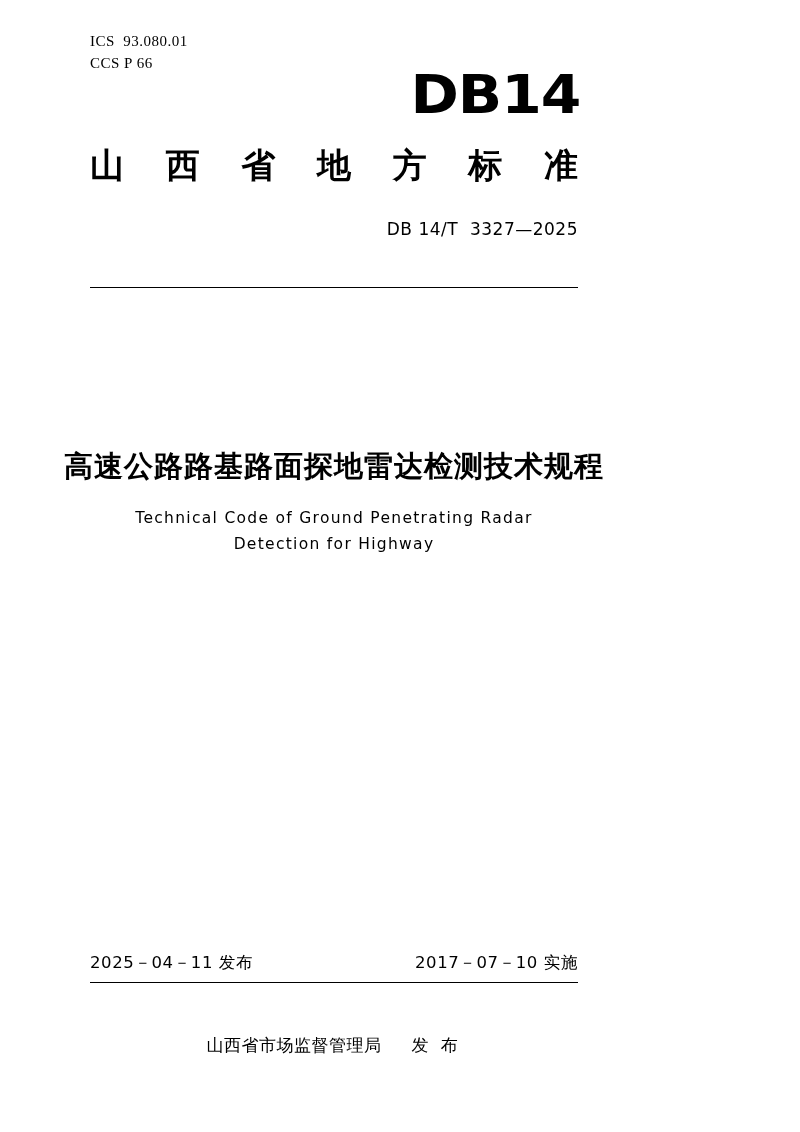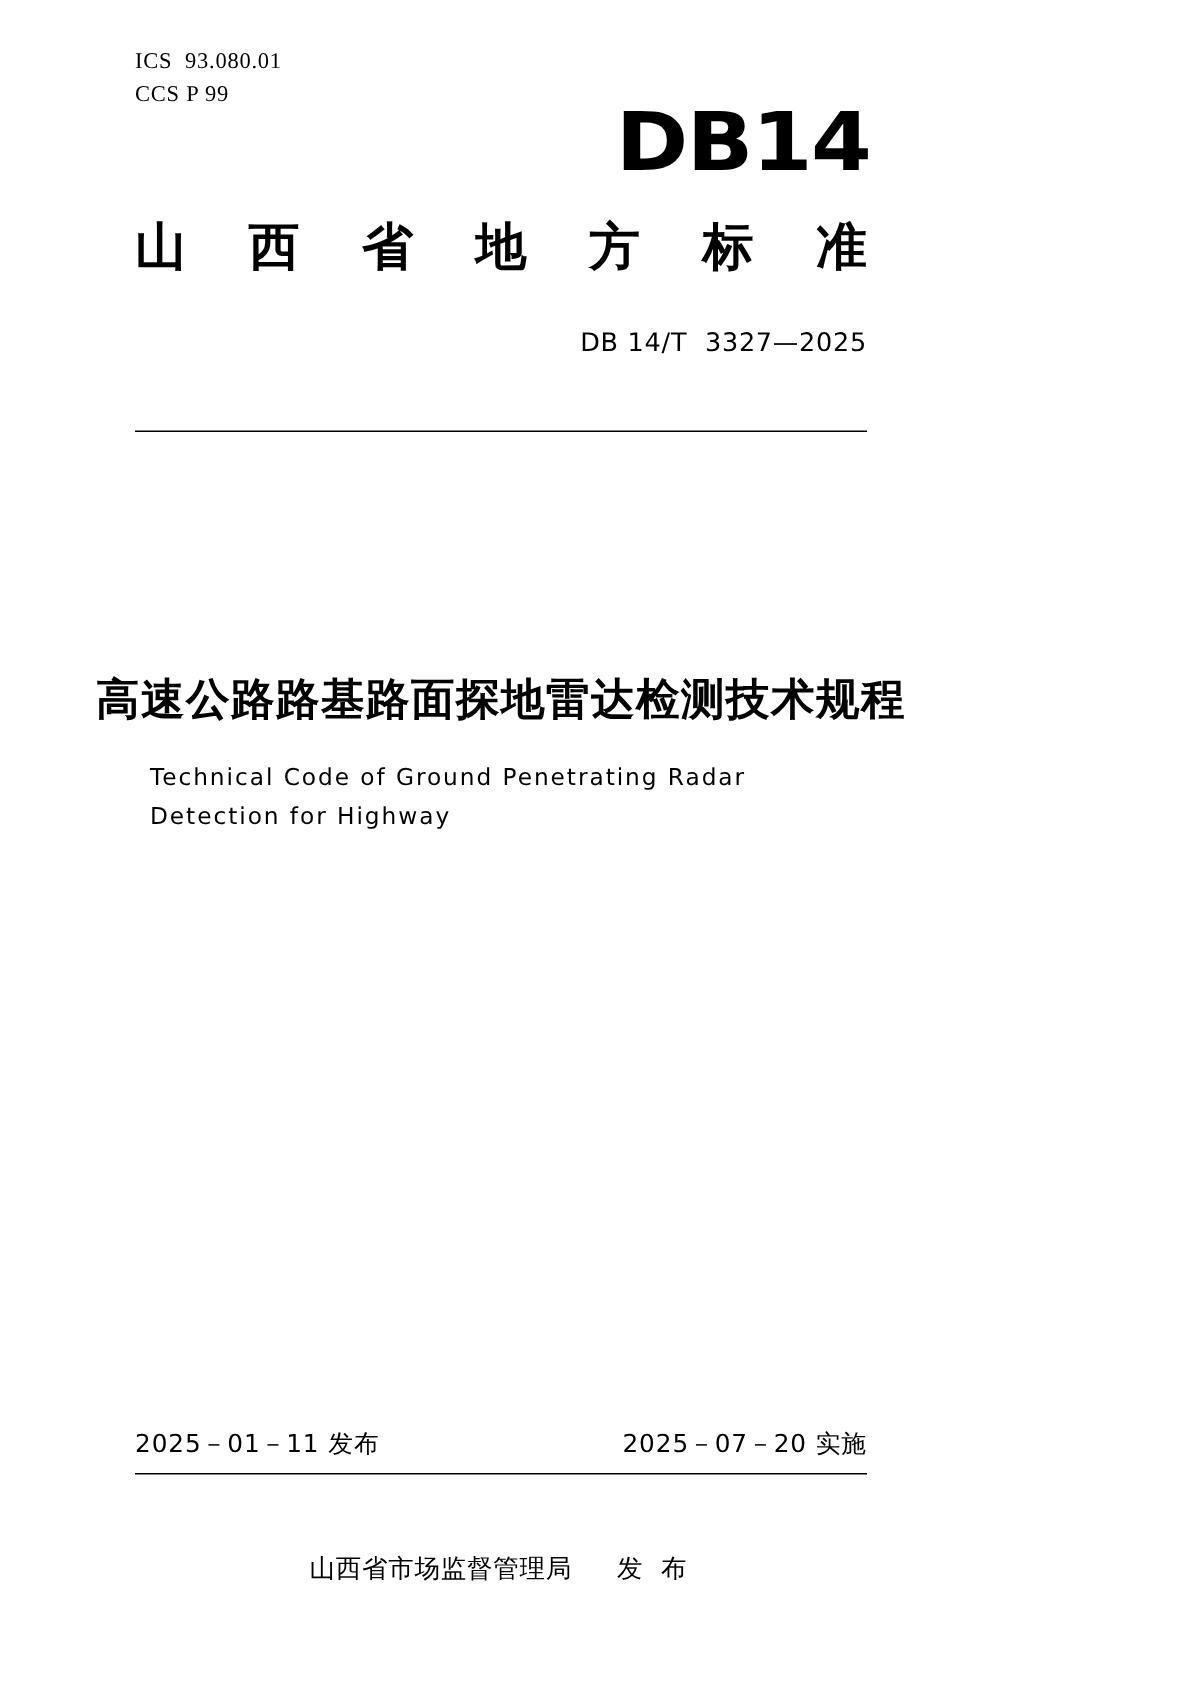--- a/index.html
+++ b/index.html
@@ -100,20 +100,21 @@
     line-height: 1.2;
     margin-top: 13px;
   }
 
   
   .doc-title-en {
     position: absolute;
     left: 100px;
     right: 100px;
     top: 505px;
+    text-align: center;
     font-family: "DejaVu Sans", sans-serif;
     font-size: 15.5px;
     letter-spacing: 1.3px;
     line-height: 26px;
   }
 
   
   .dates {
     position: absolute;
     left: 90px;
@@ -151,21 +152,21 @@
     letter-spacing: 4px;
   }
 </style>
 </head>
 <body>
 
 <div class="page">
 
   <div class="codes">
     <div>ICS  93.080.01</div>
-    <div>CCS P 99</div>
+    <div>CCS P 66</div>
   </div>
 
   <div class="db-mark">DB14</div>
 
   <div class="gb-title">
     <span>山</span>
     <span>西</span>
     <span>省</span>
     <span>地</span>
     <span>方</span>
@@ -177,22 +178,22 @@
 
   <div class="rule"></div>
 
   <div class="doc-title-cn">高速公路路基路面探地雷达检测技术规程</div>
 
   <div class="doc-title-en">
     <div>Technical Code of Ground Penetrating Radar Detection for Highway</div>
   </div>
 
   <div class="dates">
-    <div>2025－01－11 发布</div>
-    <div>2025－07－20 实施</div>
+    <div>2025－04－11 发布</div>
+    <div>2017－07－10 实施</div>
   </div>
 
   <div class="rule-bottom"></div>
 
   <div class="publisher">
     <span>山西省市场监督管理局</span><span class="pub-issue">发 布</span>
   </div>
 
 </div>
 

